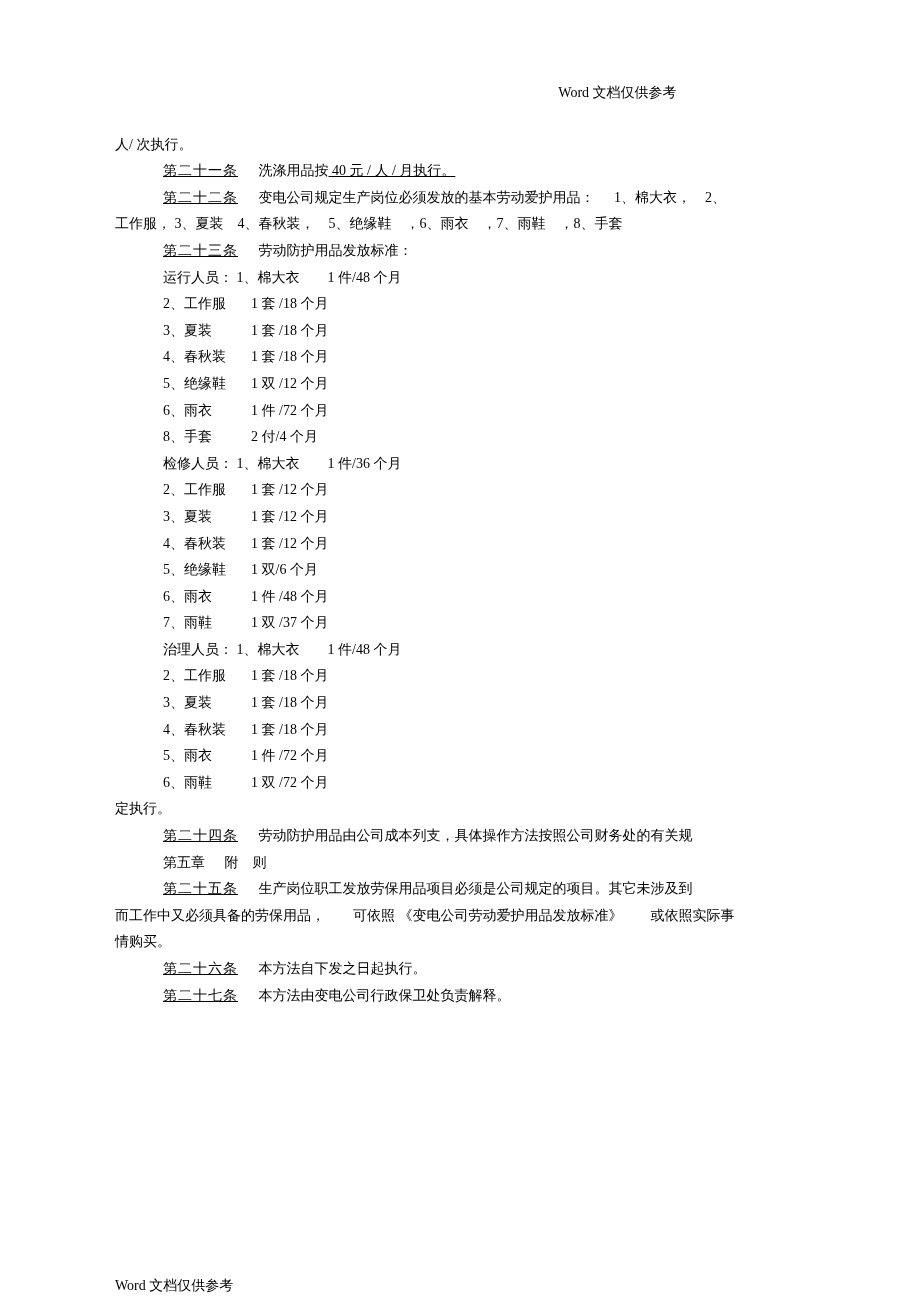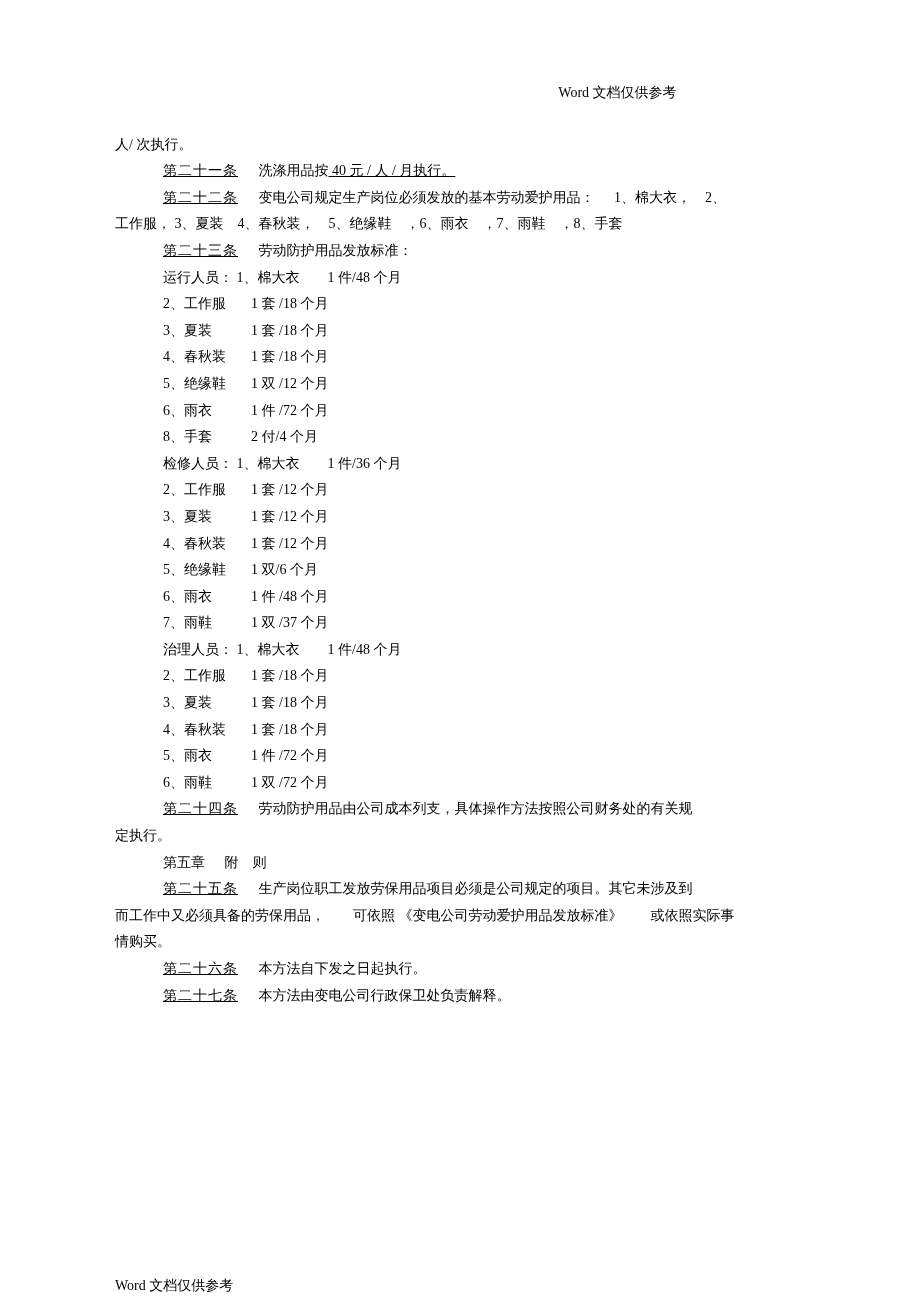--- a/index.html
+++ b/index.html
@@ -101,25 +101,25 @@
   <div class="item-row"><span class="item-num">6、雨衣</span><span class="item-qty">1 件 /48 个月</span></div>
   <div class="item-row"><span class="item-num">7、雨鞋</span><span class="item-qty">1 双 /37 个月</span></div>
 
   <div class="para indent1">治理人员： 1、棉大衣　　1 件/48 个月</div>
   <div class="item-row"><span class="item-num">2、工作服</span><span class="item-qty">1 套 /18 个月</span></div>
   <div class="item-row"><span class="item-num">3、夏装</span><span class="item-qty">1 套 /18 个月</span></div>
   <div class="item-row"><span class="item-num">4、春秋装</span><span class="item-qty">1 套 /18 个月</span></div>
   <div class="item-row"><span class="item-num">5、雨衣</span><span class="item-qty">1 件 /72 个月</span></div>
   <div class="item-row"><span class="item-num">6、雨鞋</span><span class="item-qty">1 双 /72 个月</span></div>
 
+  <div class="para">定执行。</div>
   <div class="para indent1">
     <span class="article-num">第二十四条</span>
     <span>劳动防护用品由公司成本列支，具体操作方法按照公司财务处的有关规</span>
   </div>
-  <div class="para">定执行。</div>
 
   <div class="para indent1">
     <span>第五章</span><span class="gap"></span>
     <span>附　则</span>
   </div>
 
   <div class="para indent1">
     <span class="article-num">第二十五条</span>
     <span>生产岗位职工发放劳保用品项目必须是公司规定的项目。其它未涉及到</span>
   </div>

